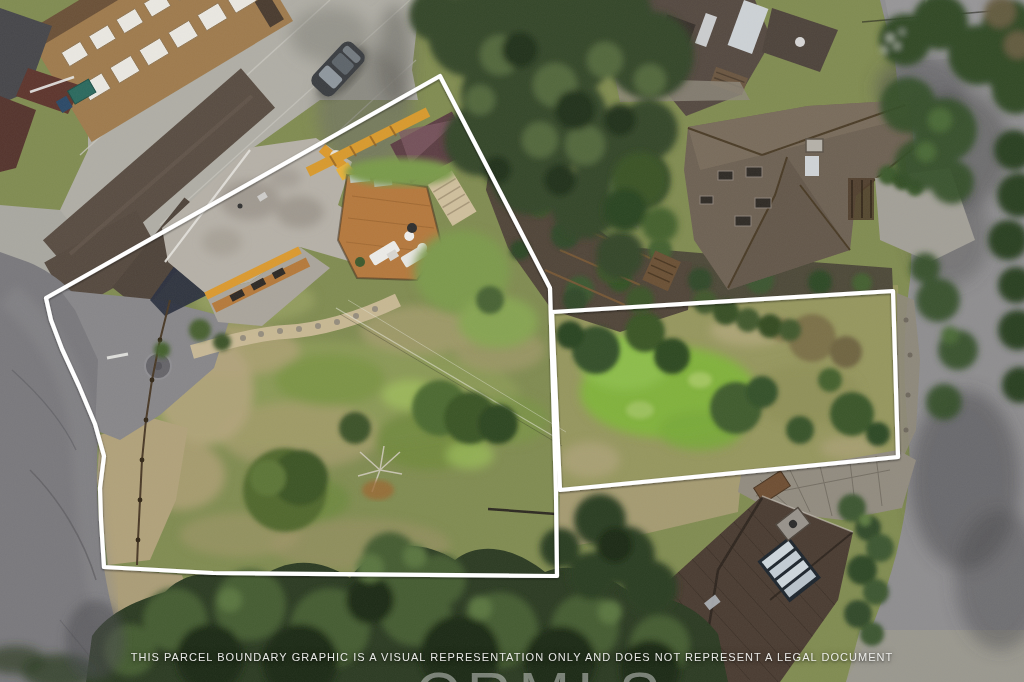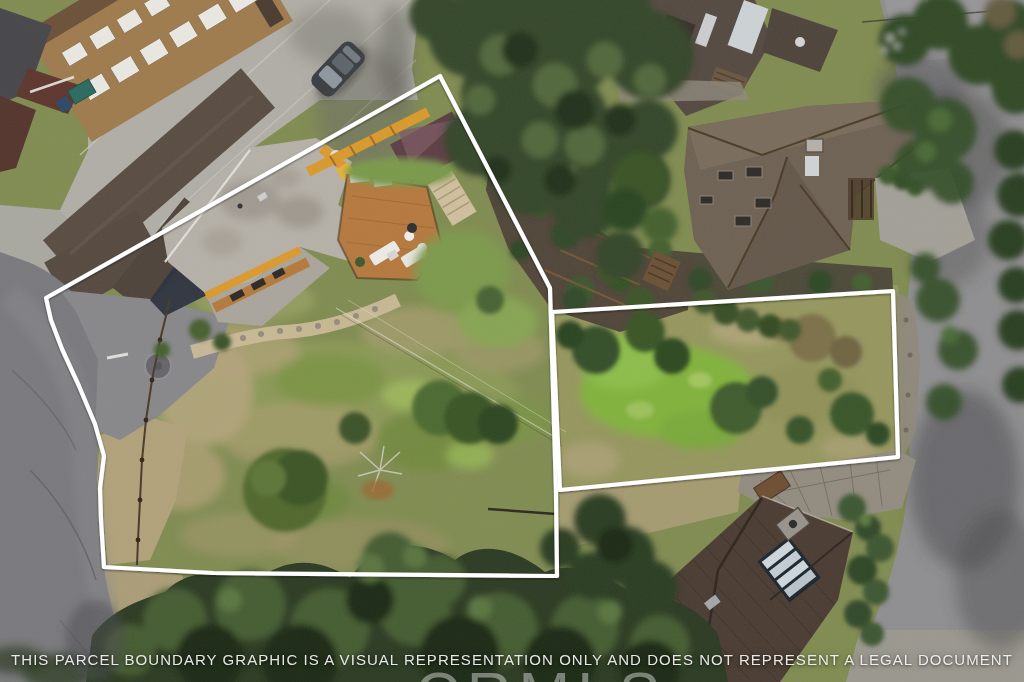--- a/index.html
+++ b/index.html
@@ -4,21 +4,21 @@
 <style>
   html,body{margin:0;padding:0;background:#222;}
   #stage{
     position:relative;width:1024px;height:682px;overflow:hidden;
     background:#818c52;font-family:"Liberation Sans",sans-serif;
     user-select:none;
   }
   #scene{position:absolute;inset:0;display:block;}
   .overlay-text{
     position:absolute;white-space:nowrap;color:rgba(246,246,244,0.93);
-    font-size:15px;font-weight:500;letter-spacing:1.05px;
+    font-size:11px;font-weight:500;letter-spacing:1.05px;
     text-shadow:0 1px 3px rgba(0,0,0,0.6),0 0 8px rgba(0,0,0,0.25);
     left:512px;top:651px;transform:translateX(-50%);
   }
   .watermark{
     position:absolute;white-space:nowrap;color:rgba(255,255,255,0.42);
     font-size:62px;font-weight:400;letter-spacing:7px;
     left:541px;top:658px;transform:translateX(-50%);
     text-shadow:0 1px 2px rgba(0,0,0,0.15);
   }
 </style>

